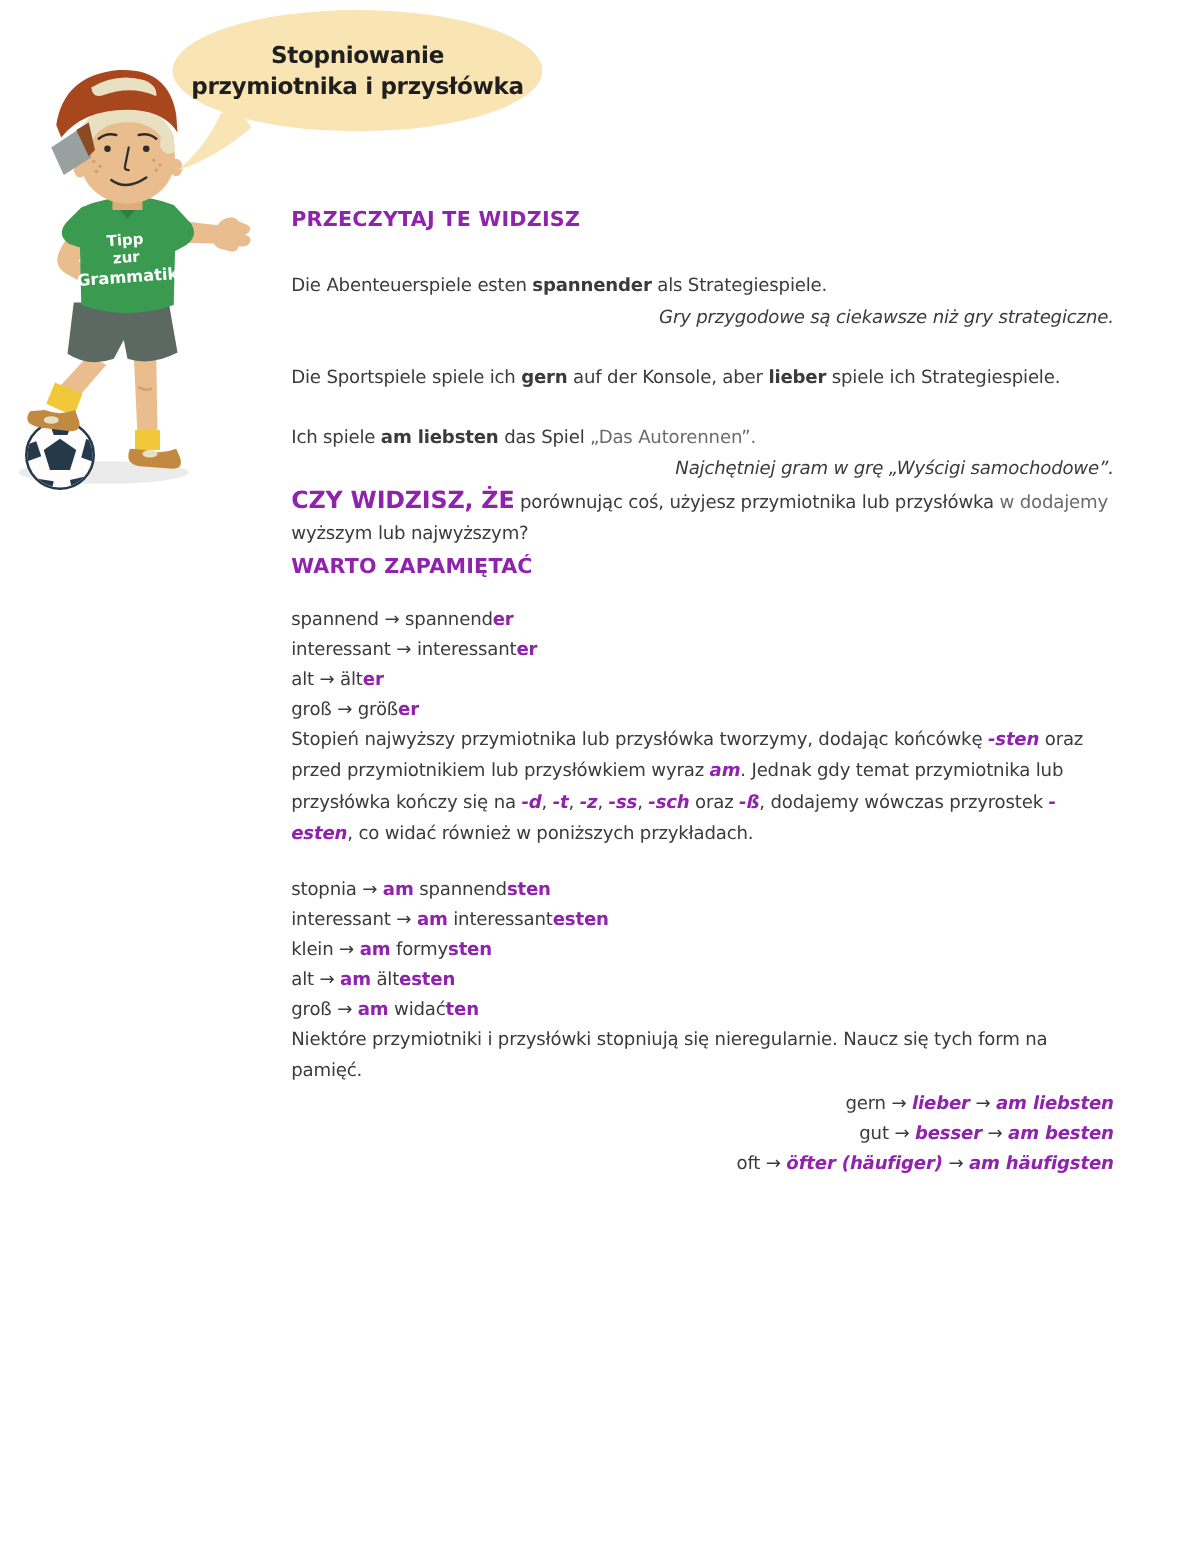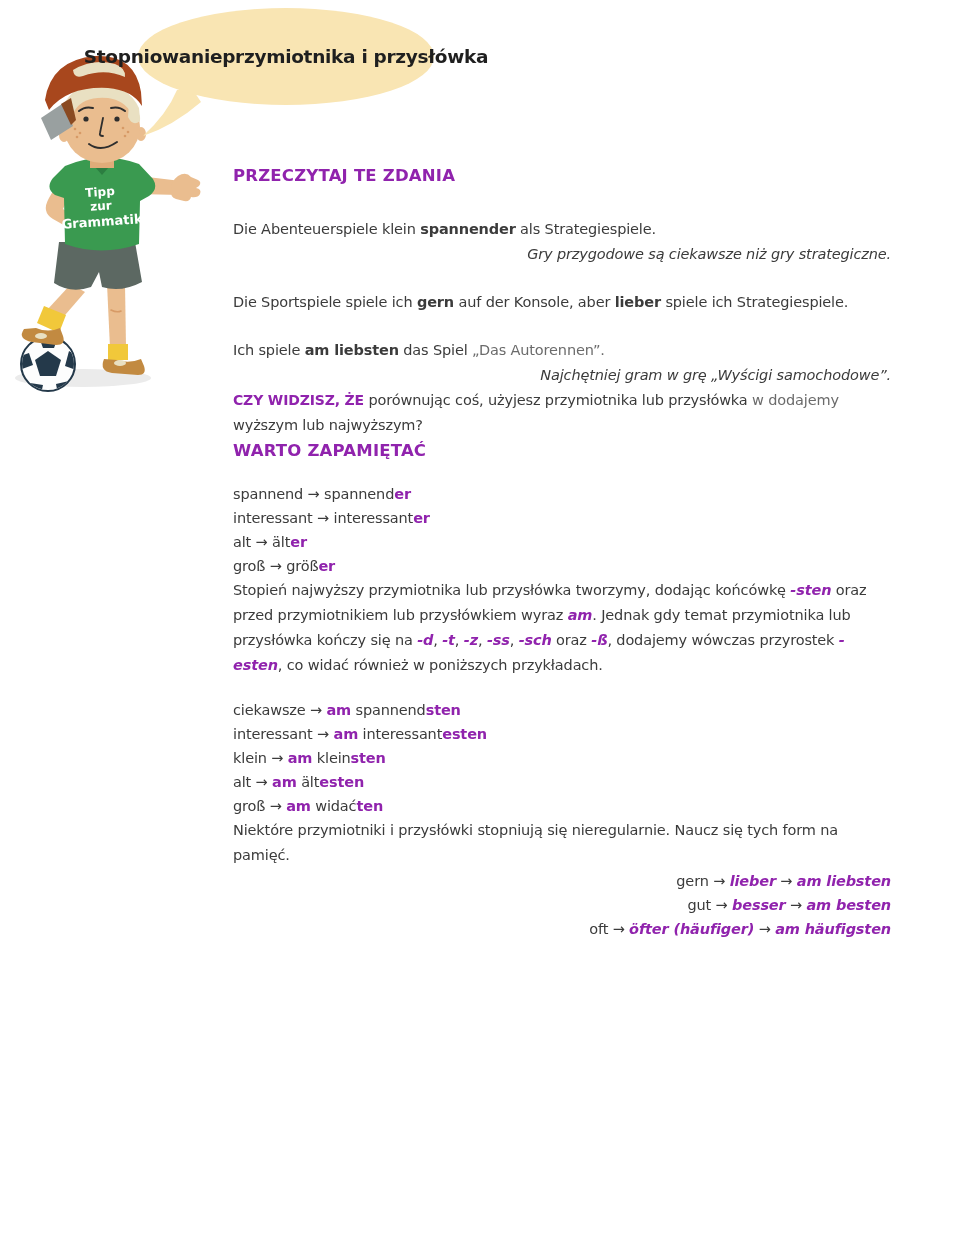--- a/index.html
+++ b/index.html
@@ -13,21 +13,21 @@
   html,body{margin:0;padding:0;}
   body{
     width:960px;height:1251px;position:relative;background:#ffffff;
     font-family:"DejaVu Sans","Liberation Sans",sans-serif;
     color:var(--body);overflow:hidden;
   }
   
   .bubble{
     position:absolute;left:138px;top:8px;width:296px;height:97px;
     background:var(--bubble-bg);border-radius:50%;
-    display:flex;justify-content:center;align-items:center;
+    display:flex;flex-direction:column;justify-content:center;align-items:center;
     text-align:center;z-index:3;
   }
   .bubble .line{
     font-weight:bold;font-size:18.5px;line-height:25px;color:var(--bubble-text);
     letter-spacing:-0.3px;white-space:nowrap;
   }
   .bubble-tail{position:absolute;left:143px;top:90px;width:70px;height:56px;z-index:2;}
   
   .mascot{position:absolute;left:13px;top:48px;width:195px;height:345px;z-index:1;}
   
@@ -39,21 +39,21 @@
     margin:0;font-size:16.5px;line-height:25px;font-weight:bold;
     color:var(--accent);letter-spacing:.2px;
   }
   .content p{margin:0;}
   .pair .pl{font-style:italic;text-align:right;}
   .list .row{line-height:24px;}
   .seg.b{font-weight:bold;}
   .seg.i{font-style:italic;}
   .seg.p{color:var(--accent);}
   .seg.g{color:var(--muted);}
-  .seg.h{color:var(--accent);font-weight:bold;font-size:14px;}
+  .seg.h{color:var(--accent);font-weight:bold;font-size:19px;}
   
   .h-first{margin-top:0;}
   .pair-1{margin-top:29px;}
   .pair-2{margin-top:23px;}
   .pair-3{margin-top:23px;}
   .lead{margin-top:45px;}
   .h-second{margin-top:70px;}
   .para-rule-1{margin-top:0;}
   .list-comparative{margin-top:19px;}
   .para-rule-2{margin-top:23px;}
@@ -144,45 +144,45 @@
 
 <svg class="bubble-tail" viewBox="0 0 70 56" aria-hidden="true">
   <path d="M34 0 Q24 24 0 46 Q30 36 58 12 L50 0 Z" fill="#f9e5b3"></path>
 </svg>
 <div class="bubble">
   <div class="line">Stopniowanie</div>
   <div class="line">przymiotnika i przysłówka</div>
 </div>
 
 <div class="content">
-    <h2 class="h-first">PRZECZYTAJ TE ZDANIA</h2>
+    <h2 class="h-first">PRZECZYTAJ TE WIDZISZ</h2>
     <div class="pair pair-1">
-      <p class="de"><span class="seg">Die Abenteuerspiele klein </span><span class="seg b">spannender</span><span class="seg"> als Strategiespiele.</span></p>
+      <p class="de"><span class="seg">Die Abenteuerspiele esten </span><span class="seg b">spannender</span><span class="seg"> als Strategiespiele.</span></p>
       <p class="pl"><span class="seg">Gry przygodowe są ciekawsze niż gry strategiczne.</span></p>
     </div>
     <div class="pair pair-2">
       <p class="de"><span class="seg">Die Sportspiele spiele ich </span><span class="seg b">gern</span><span class="seg"> auf der Konsole, aber </span><span class="seg b">lieber</span><span class="seg"> spiele ich Strategiespiele.</span></p>
     </div>
     <div class="pair pair-3">
       <p class="de"><span class="seg">Ich spiele </span><span class="seg b">am liebsten</span><span class="seg"> das Spiel </span><span class="seg g">„Das Autorennen”.</span></p>
       <p class="pl"><span class="seg">Najchętniej gram w grę „Wyścigi samochodowe”.</span></p>
     </div>
     <p class="para lead"><span class="seg h">CZY WIDZISZ, ŻE</span><span class="seg"> porównując coś, użyjesz przymiotnika lub przysłówka </span><span class="seg g">w dodajemy</span><span class="seg"> wyższym lub najwyższym?</span></p>
     <h2 class="h-second">WARTO ZAPAMIĘTAĆ</h2>
     <div class="list list-comparative">
       <p class="row"><span class="seg">spannend → spannend</span><span class="seg b p">er</span></p>
       <p class="row"><span class="seg">interessant → interessant</span><span class="seg b p">er</span></p>
       <p class="row"><span class="seg">alt → ält</span><span class="seg b p">er</span></p>
       <p class="row"><span class="seg">groß → größ</span><span class="seg b p">er</span></p>
     </div>
     <p class="para para-rule-2"><span class="seg">Stopień najwyższy przymiotnika lub przysłówka tworzymy, dodając końcówkę </span><span class="seg b i p">-sten</span><span class="seg"> oraz przed przymiotnikiem lub przysłówkiem wyraz </span><span class="seg b i p">am</span><span class="seg">. Jednak gdy temat przymiotnika lub przysłówka kończy się na </span><span class="seg b i p">-d</span><span class="seg">, </span><span class="seg b i p">-t</span><span class="seg">, </span><span class="seg b i p">-z</span><span class="seg">, </span><span class="seg b i p">-ss</span><span class="seg">, </span><span class="seg b i p">-sch</span><span class="seg"> oraz </span><span class="seg b i p">-ß</span><span class="seg">, dodajemy wówczas przyrostek </span><span class="seg b i p">-esten</span><span class="seg">, co widać również w poniższych przykładach.</span></p>
     <div class="list list-superlative">
-      <p class="row"><span class="seg">ciekawsze → </span><span class="seg b p">am</span><span class="seg"> spannend</span><span class="seg b p">sten</span></p>
+      <p class="row"><span class="seg">stopnia → </span><span class="seg b p">am</span><span class="seg"> spannend</span><span class="seg b p">sten</span></p>
       <p class="row"><span class="seg">interessant → </span><span class="seg b p">am</span><span class="seg"> interessant</span><span class="seg b p">esten</span></p>
-      <p class="row"><span class="seg">klein → </span><span class="seg b p">am</span><span class="seg"> klein</span><span class="seg b p">sten</span></p>
+      <p class="row"><span class="seg">klein → </span><span class="seg b p">am</span><span class="seg"> formy</span><span class="seg b p">sten</span></p>
       <p class="row"><span class="seg">alt → </span><span class="seg b p">am</span><span class="seg"> ält</span><span class="seg b p">esten</span></p>
       <p class="row"><span class="seg">groß → </span><span class="seg b p">am</span><span class="seg"> widać</span><span class="seg b p">ten</span></p>
     </div>
     <p class="para para-irregular"><span class="seg">Niektóre przymiotniki i przysłówki stopniują się nieregularnie. Naucz się tych form na pamięć.</span></p>
     <div class="list list-irregular">
       <p class="row"><span class="seg">gern → </span><span class="seg b i p">lieber</span><span class="seg"> → </span><span class="seg b i p">am liebsten</span></p>
       <p class="row"><span class="seg">gut → </span><span class="seg b i p">besser</span><span class="seg"> → </span><span class="seg b i p">am besten</span></p>
       <p class="row"><span class="seg">oft → </span><span class="seg b i p">öfter (häufiger)</span><span class="seg"> → </span><span class="seg b i p">am häufigsten</span></p>
     </div>
   </div>

